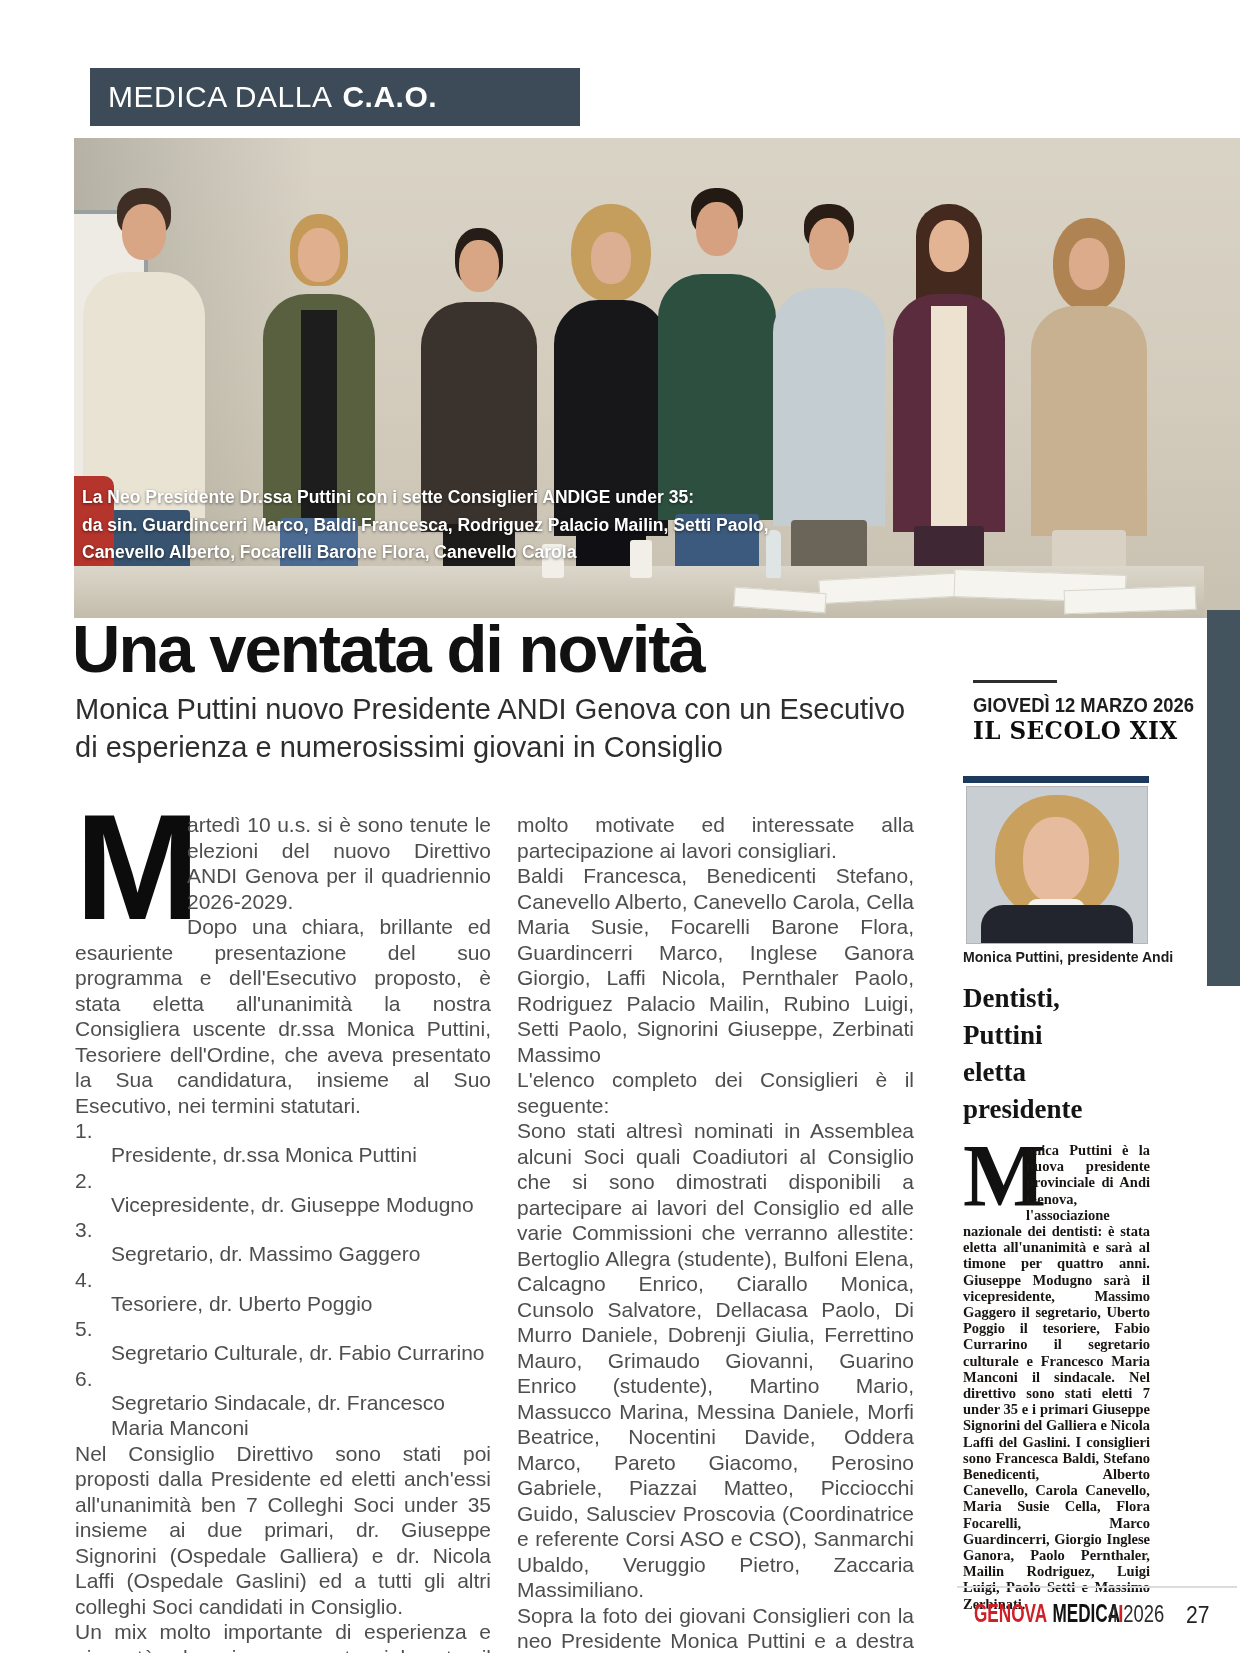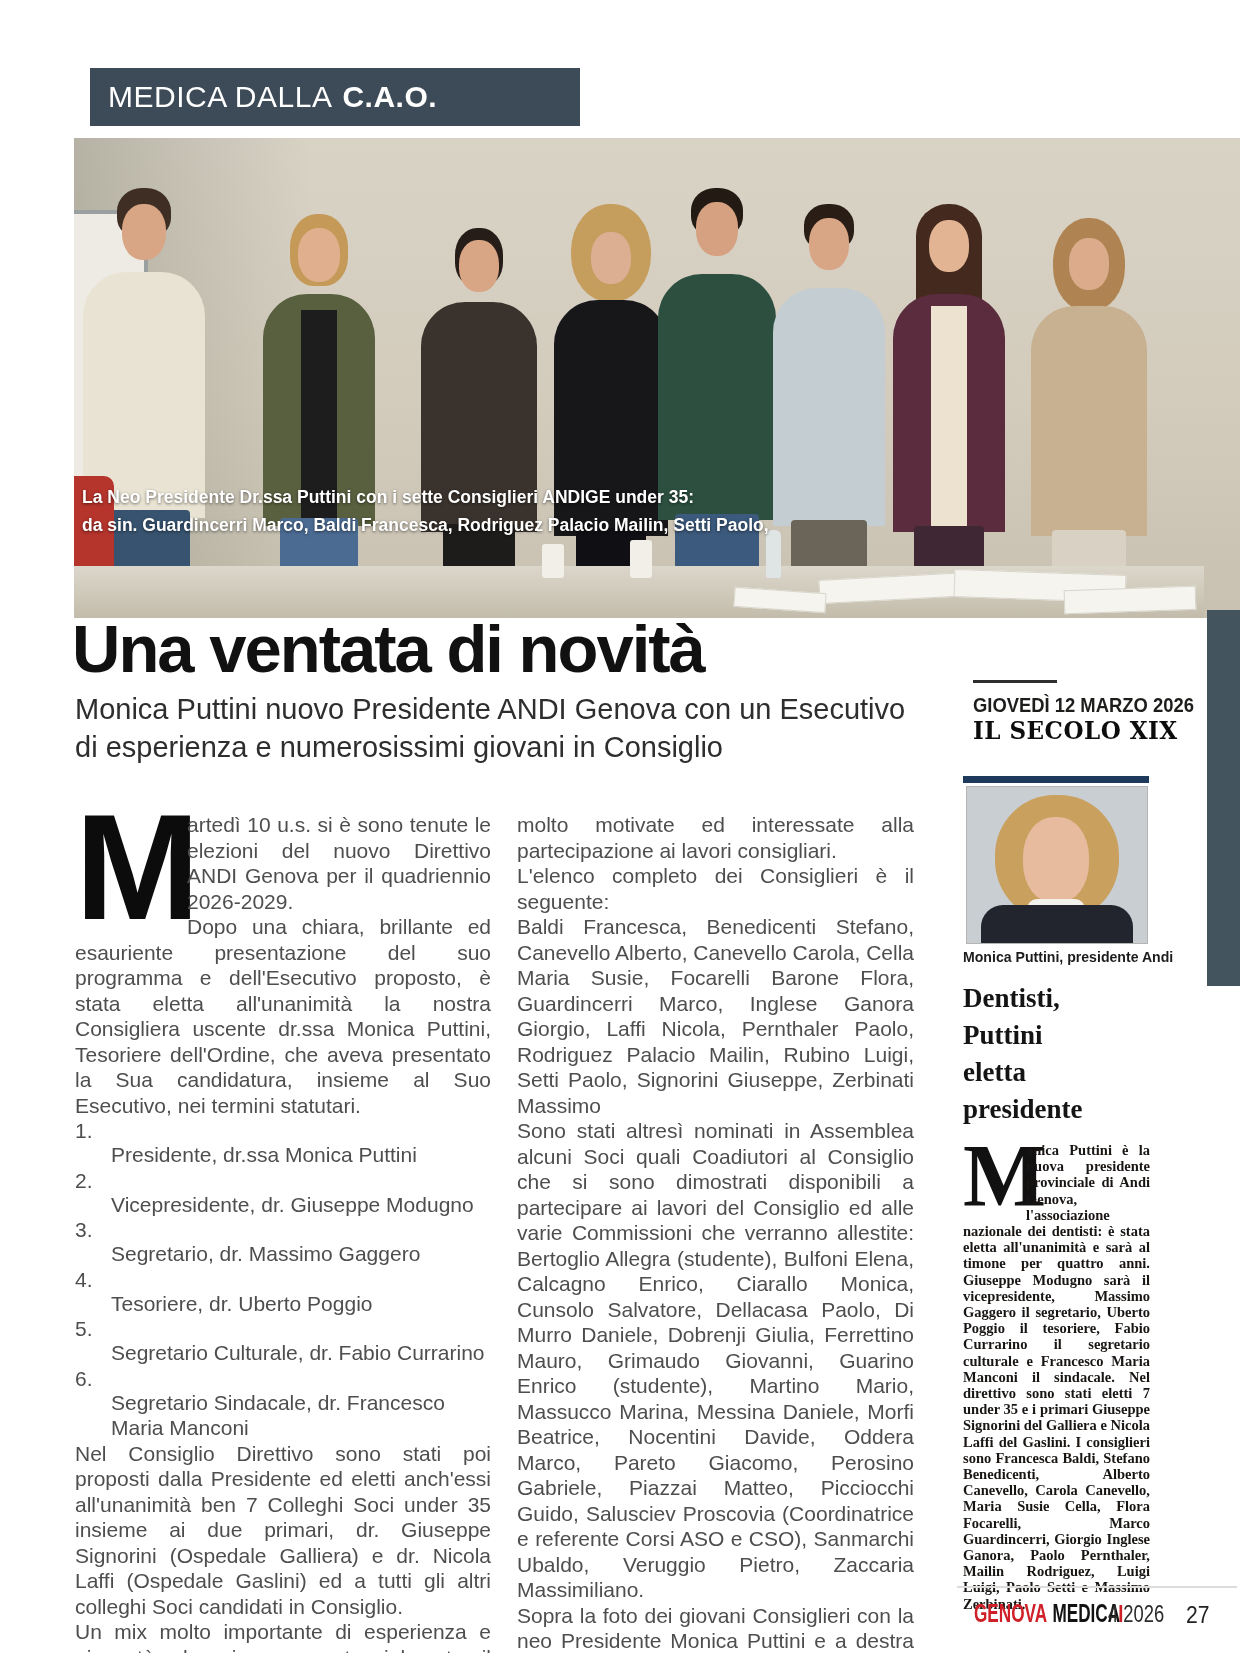--- a/index.html
+++ b/index.html
@@ -225,20 +225,21 @@
   <div class="abs paper pp2"></div>
   <div class="abs paper pp3"></div>
   <div class="abs paper pp4"></div>
   <div class="abs cup cu1"></div>
   <div class="abs cup cu2"></div>
   <div class="abs bottle"></div>
 
   <div class="abs photo-caption">
     <div>La Neo Presidente Dr.ssa Puttini con i sette Consiglieri ANDIGE under 35:</div>
     <div>da sin. Guardincerri Marco, Baldi Francesca, Rodriguez Palacio Mailin, Setti Paolo,</div>
+    <div>Canevello Alberto, Focarelli Barone Flora, Canevello Carola</div>
   </div>
 </div>
 
 <div class="abs title">Una ventata di novità</div>
 <div class="abs subtitle">Monica Puttini nuovo Presidente ANDI Genova con un Esecutivo di esperienza e numerosissimi giovani in Consiglio</div>
 
 <div class="abs bodycol col1">
   <p><span class="dropcap">M</span><span>artedì 10 u.s. si è sono tenute le elezioni del nuovo Direttivo ANDI Genova per il quadriennio 2026-2029.</span></p>
   <p>Dopo una chiara, brillante ed esauriente presentazione del suo programma e dell'Esecutivo proposto, è stata eletta all'unanimità la nostra Consigliera uscente dr.ssa Monica Puttini, Tesoriere dell'Ordine, che aveva presentato la Sua candidatura, insieme al Suo Esecutivo, nei termini statutari.</p>
   <div class="li">
@@ -264,22 +265,22 @@
   <div class="li">
       <span class="num">6.</span>
       <span class="txt">Segretario Sindacale, dr. Francesco Maria Manconi</span>
     </div>
   <p>Nel Consiglio Direttivo sono stati poi proposti dalla Presidente ed eletti anch'essi all'unanimità ben 7 Colleghi Soci under 35 insieme ai due primari, dr. Giuseppe Signorini (Ospedale Galliera) e dr. Nicola Laffi (Ospedale Gaslini) ed a tutti gli altri colleghi Soci candidati in Consiglio.</p>
   <p>Un mix molto importante di esperienza e gioventù che rinnova sostanzialmente il Consiglio Direttivo e fa ben sperare per il futuro con queste nuove leve che si sono dimostrate</p>
 </div>
 
 <div class="abs bodycol col2">
   <p>molto motivate ed interessate alla partecipazione ai lavori consigliari.</p>
+  <p>Baldi Francesca, Benedicenti Stefano, Canevello Alberto, Canevello Carola, Cella Maria Susie, Focarelli Barone Flora, Guardincerri Marco, Inglese Ganora Giorgio, Laffi Nicola, Pernthaler Paolo, Rodriguez Palacio Mailin, Rubino Luigi, Setti Paolo, Signorini Giuseppe, Zerbinati Massimo</p>
   <p>L'elenco completo dei Consiglieri è il seguente:</p>
-  <p>Baldi Francesca, Benedicenti Stefano, Canevello Alberto, Canevello Carola, Cella Maria Susie, Focarelli Barone Flora, Guardincerri Marco, Inglese Ganora Giorgio, Laffi Nicola, Pernthaler Paolo, Rodriguez Palacio Mailin, Rubino Luigi, Setti Paolo, Signorini Giuseppe, Zerbinati Massimo</p>
   <p>Sono stati altresì nominati in Assemblea alcuni Soci quali Coadiutori al Consiglio che si sono dimostrati disponibili a partecipare ai lavori del Consiglio ed alle varie Commissioni che verranno allestite: Bertoglio Allegra (studente), Bulfoni Elena, Calcagno Enrico, Ciarallo Monica, Cunsolo Salvatore, Dellacasa Paolo, Di Murro Daniele, Dobrenji Giulia, Ferrettino Mauro, Grimaudo Giovanni, Guarino Enrico (studente), Martino Mario, Massucco Marina, Messina Daniele, Morfi Beatrice, Nocentini Davide, Oddera Marco, Pareto Giacomo, Perosino Gabriele, Piazzai Matteo, Picciocchi Guido, Salusciev Proscovia (Coordinatrice e referente Corsi ASO e CSO), Sanmarchi Ubaldo, Veruggio Pietro, Zaccaria Massimiliano.</p>
   <p>Sopra la foto dei giovani Consiglieri con la neo Presidente Monica Puttini e a destra l'articolo apparso su Il Secolo XIX.</p>
 </div>
 
 <div class="abs clip-rule"></div>
 <div class="abs clip-date">GIOVEDÌ 12 MARZO 2026</div>
 <div class="abs clip-masthead">IL SECOLO XIX</div>
 <div class="abs clip-navybar"></div>
 <div class="abs clip-photo">
   <div class="hair"></div>

